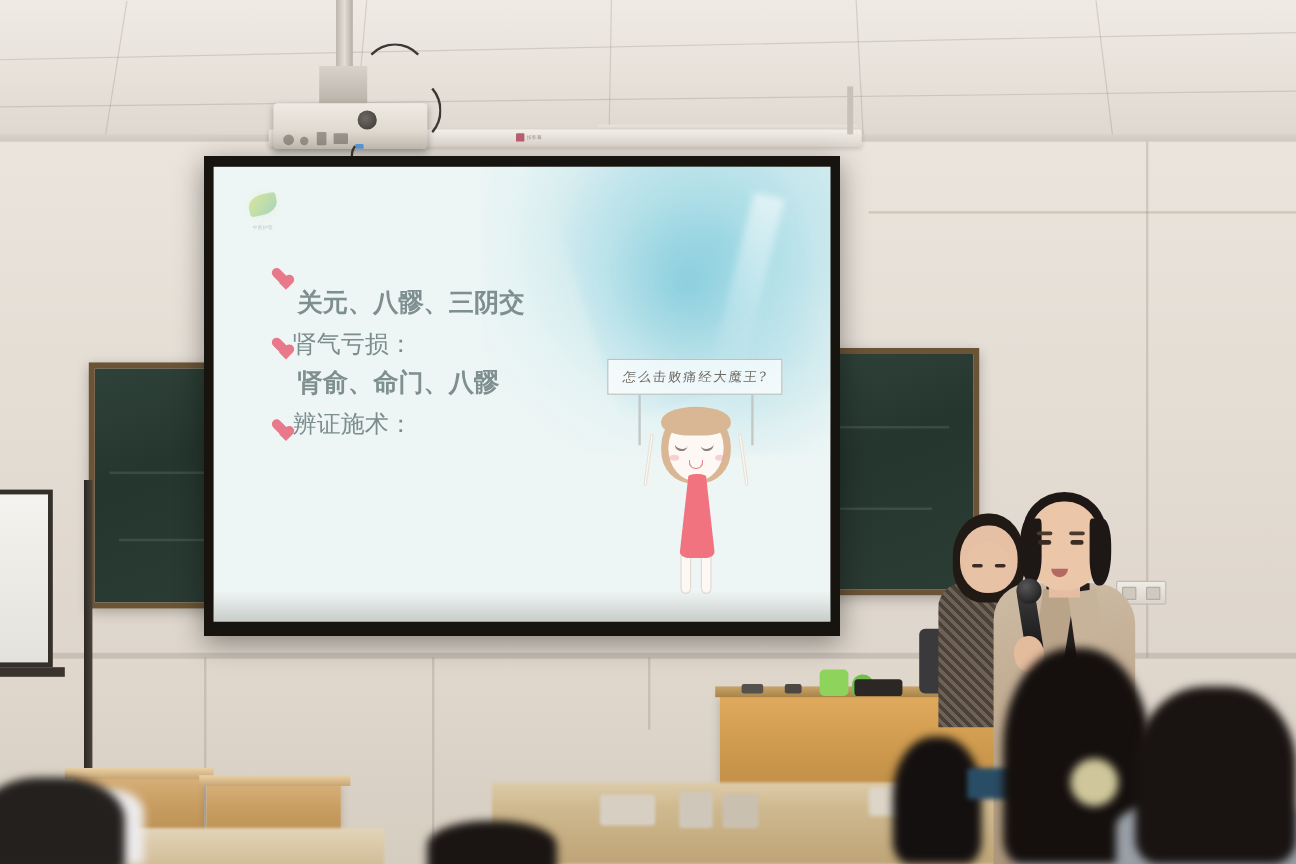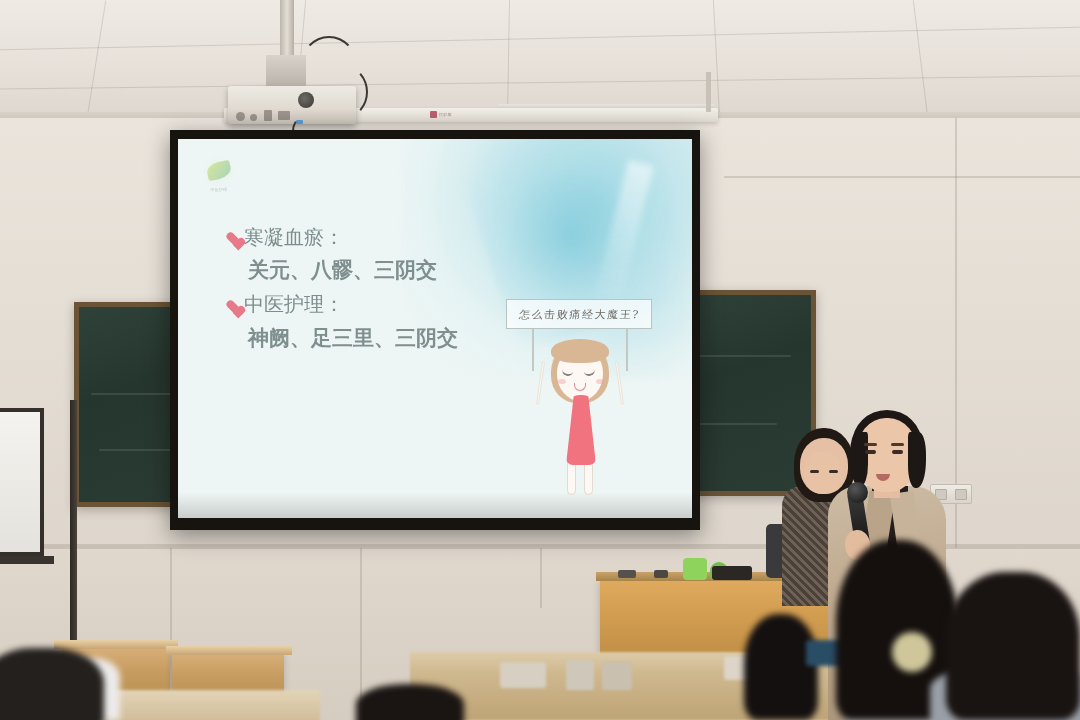--- a/index.html
+++ b/index.html
@@ -515,34 +515,37 @@
         <span class="leaf"></span>
         <span class="subtxt">中医护理</span>
       </div>
 
 
       <div class="bullets">
 
         <div class="blk">
           <div class="b-head">
             <span class="heart"></span>
-            <span>寒凝血瘀：</span>
           </div>
           <div class="b-sub">关元、八髎、三阴交</div>
         </div>
 
         <div class="blk">
+          <div class="b-head">
+            <span class="heart"></span>
+            <span>肾气亏损：</span>
+          </div>
+          <div class="b-sub">肾俞、命门、八髎</div>
         </div>
 
         <div class="blk">
           <div class="b-head">
             <span class="heart"></span>
-            <span>中医护理：</span>
+            <span>辨证施术：</span>
           </div>
-          <div class="b-sub">神阙、足三里、三阴交</div>
         </div>
 
       </div>
 
       <div class="cartoon">
         <div class="sign">
           <span class="sign-text">怎么击败痛经大魔王?</span>
         </div>
         <div class="sign-post post-l"></div>
         <div class="sign-post post-r"></div>

